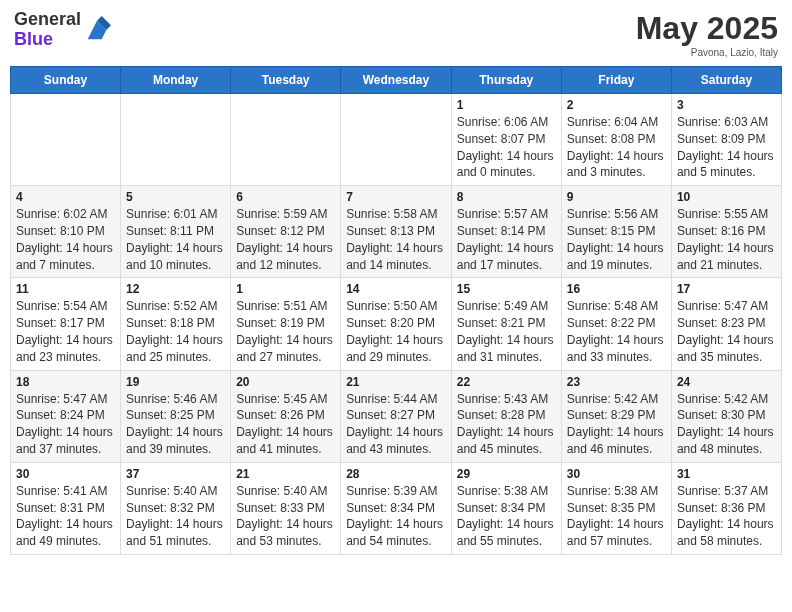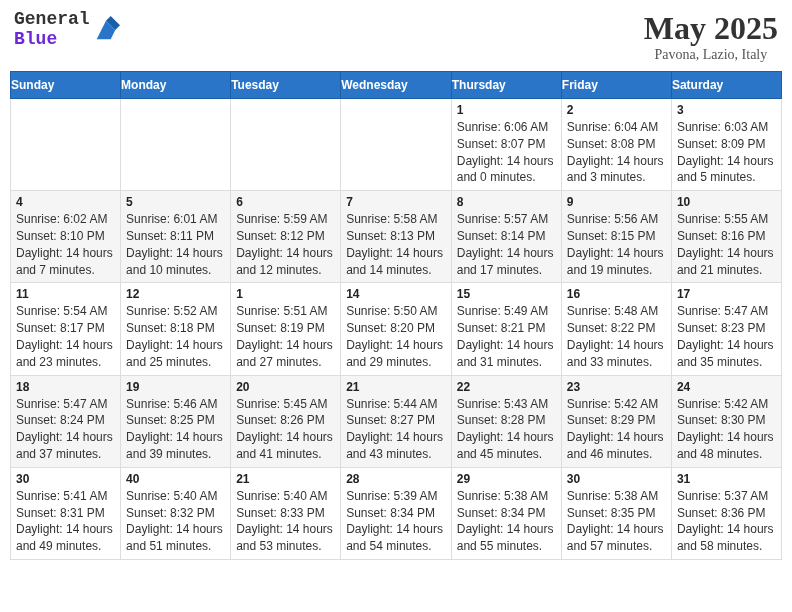--- a/index.html
+++ b/index.html
@@ -13,59 +13,57 @@
     .header {
       display: flex;
       justify-content: space-between;
       align-items: flex-start;
       margin-bottom: 8px;
       padding: 0 4px;
     }
     .logo {
       display: flex;
       align-items: flex-start;
-      font-family: Liberation Mono, monospace;
     }
     .logo-text {
       font-size: 18px;
       font-weight: bold;
       line-height: 1.1;
     }
     .logo-general { color: #333; }
     .logo-blue { color: #6d28d9; }
     .logo-icon {
       width: 28px;
       height: 28px;
       margin-left: 2px;
     }
     .title-block {
-      text-align: center;
-      font-family: Liberation Serif, serif;
+      text-align: right;
     }
     .month-title {
       font-size: 32px;
       font-weight: bold;
       color: #333;
     }
     .location {
-      font-size: 14px;
+      font-size: 10px;
       color: #555;
     }
     .calendar {
       width: 100%;
       border-collapse: collapse;
       border: 1px solid #ccc;
     }
     .calendar th {
       background: #2a75c7;
       color: white;
       font-size: 12px;
       font-weight: bold;
       padding: 6px 0;
-      text-align: left;
+      text-align: center;
       border: 1px solid #1a5fa7;
     }
     .calendar td {
       vertical-align: top;
       border: 1px solid #ddd;
       padding: 4px 5px;
       width: 113px;
       min-height: 80px;
       font-size: 9.5px;
       color: #333;
@@ -237,21 +235,21 @@
           <span class="day-number">24</span>
           <div class="day-info">Sunrise: 5:42 AM<br>Sunset: 8:30 PM<br>Daylight: 14 hours and 48 minutes.</div>
         </td>
       </tr>
       <tr>
         <td>
           <span class="day-number">30</span>
           <div class="day-info">Sunrise: 5:41 AM<br>Sunset: 8:31 PM<br>Daylight: 14 hours and 49 minutes.</div>
         </td>
         <td>
-          <span class="day-number">40</span>
+          <span class="day-number">37</span>
           <div class="day-info">Sunrise: 5:40 AM<br>Sunset: 8:32 PM<br>Daylight: 14 hours and 51 minutes.</div>
         </td>
         <td>
           <span class="day-number">21</span>
           <div class="day-info">Sunrise: 5:40 AM<br>Sunset: 8:33 PM<br>Daylight: 14 hours and 53 minutes.</div>
         </td>
         <td>
           <span class="day-number">28</span>
           <div class="day-info">Sunrise: 5:39 AM<br>Sunset: 8:34 PM<br>Daylight: 14 hours and 54 minutes.</div>
         </td>

